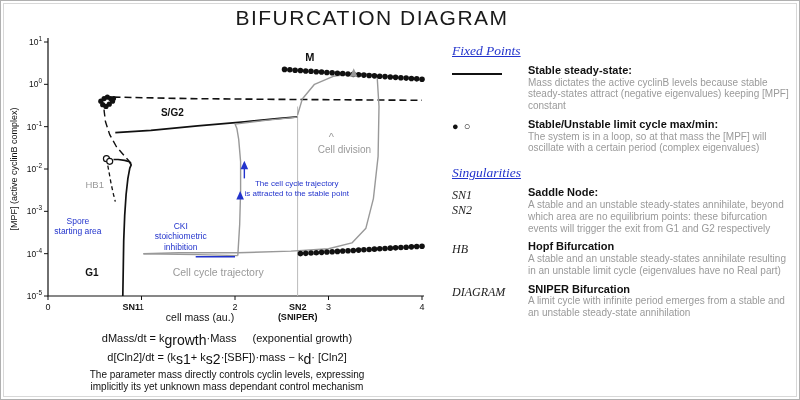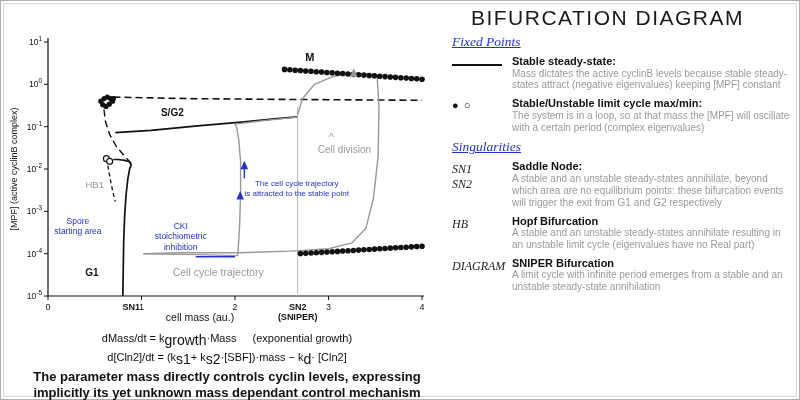--- a/index.html
+++ b/index.html
@@ -1,32 +1,32 @@
 <!DOCTYPE html>
 <html style="--accent: #2233cc; --muted: #9a9a9a;"><head>
 <meta charset="utf-8">
 <style>
   html,body{margin:0;padding:0}
   body{width:800px;height:400px;background:#fff;position:relative;overflow:hidden;
        font-family:"Liberation Sans",sans-serif;color:#111}
   .frame{position:absolute;inset:0;border:1px solid #b0b0b0;pointer-events:none}
   .frame-inner{position:absolute;inset:3px;border:1px solid #d8d8d8;pointer-events:none}
-  .title{position:absolute;top:6px;left:0;width:744px;text-align:right;
+  .title{position:absolute;top:6px;left:0;width:744px;text-align:center;
          font-size:21px;letter-spacing:1.5px;color:#1a1a1a}
   #plot{position:absolute;left:8px;top:30px}
   #plot text{font-family:"Liberation Sans",sans-serif}
   .equations{position:absolute;left:6px;top:331px;width:442px;text-align:center}
   .eq{font-size:11px;line-height:1.28}
   .eq sub{font-size:14px}
   .eq-note{margin-left:16px}
-  .eq-caption{font-size:13px;font-weight:bold;line-height:1.22}
+  .eq-caption{font-size:10px;font-weight:normal;line-height:1.22}
   .panel{position:absolute;left:452px;top:32px;width:340px}
   .lg-head{font-family:"Liberation Serif",serif;font-style:italic;color:var(--accent,#2233cc);
-           text-decoration:underline;font-size:13.5px;margin:2px 0 5px 0}
-  .lg-row{display:grid;grid-template-columns:56px 1fr;column-gap:4px;margin-bottom:6px}
+           text-decoration:underline;font-size:13.5px;margin:11px 0 5px 0}
+  .lg-row{display:grid;grid-template-columns:56px 1fr;column-gap:20px;margin-bottom:6px}
   .sym{padding-top:2px}
   .line-solid{width:50px;border-top:2.2px solid #111;margin-top:7px}
   .line-dashed{width:50px;border-top:2.2px dashed #111;margin-top:7px}
   .circles{font-size:11px;letter-spacing:5px;color:#111}
   .lg-title{font-size:11px;font-weight:bold;color:#111;line-height:1.15}
   .lg-desc{font-size:10px;color:var(--muted,#9a9a9a);line-height:1.18;margin-top:0}
   .abbr{font-family:"Liberation Serif",serif;font-style:italic;font-size:12px;color:#222;line-height:1.25}
 </style>
 </head>
 <body>

